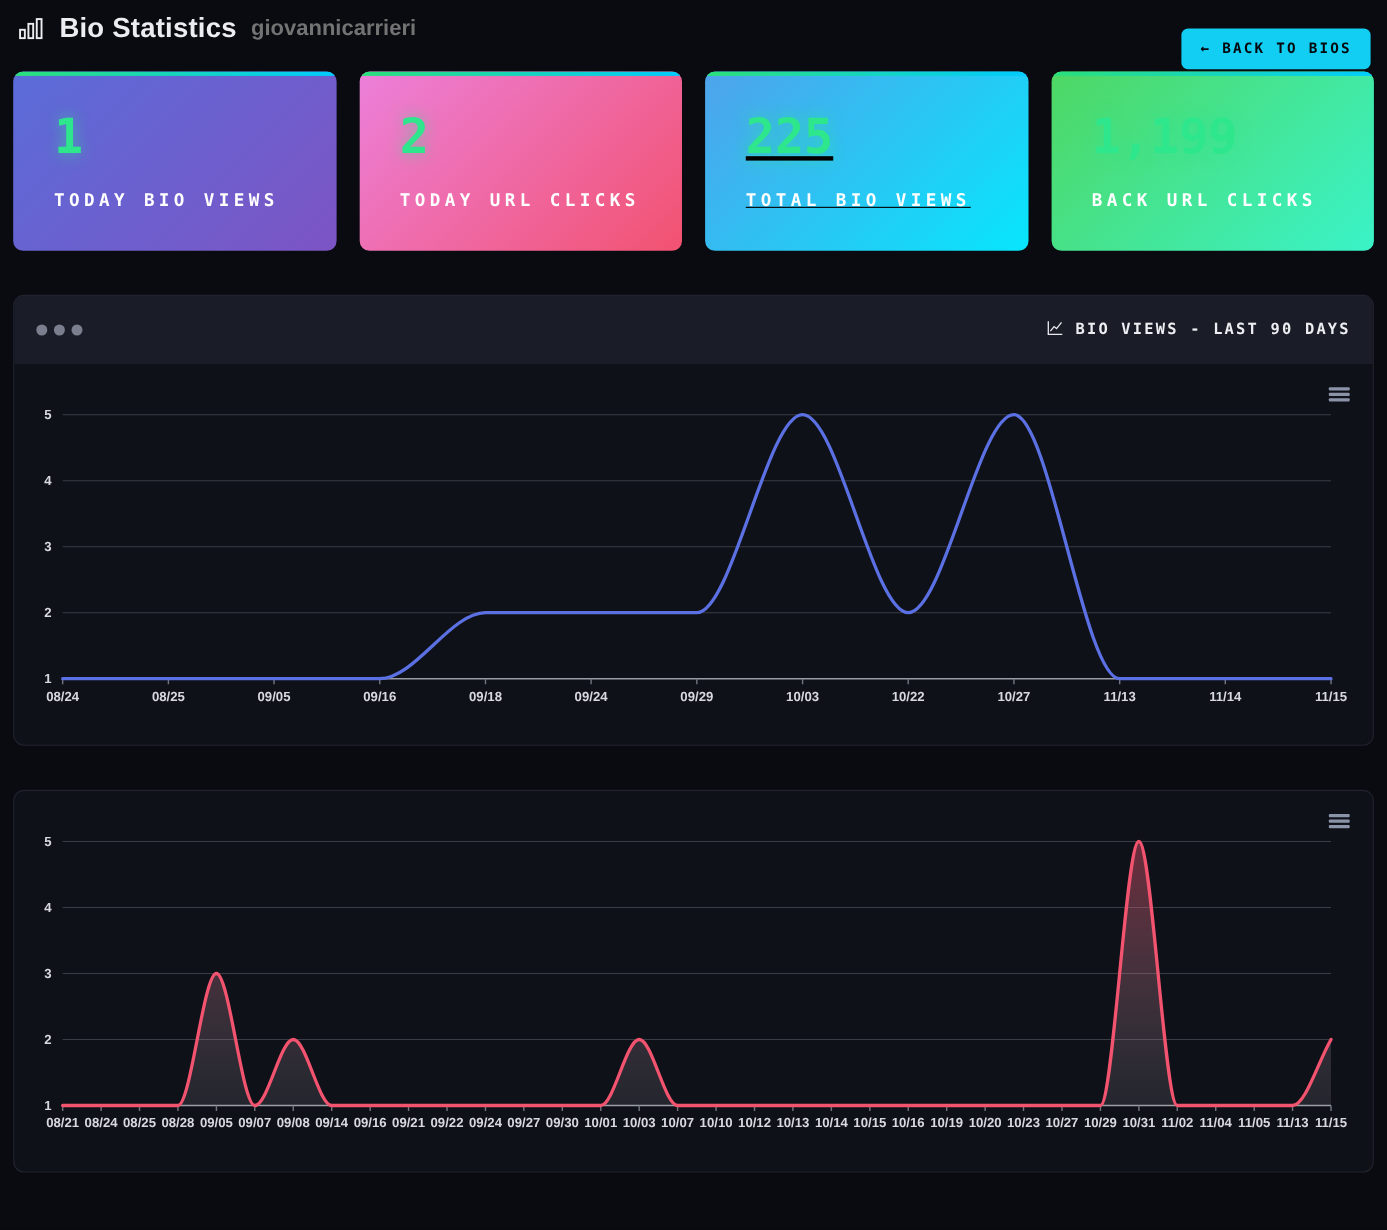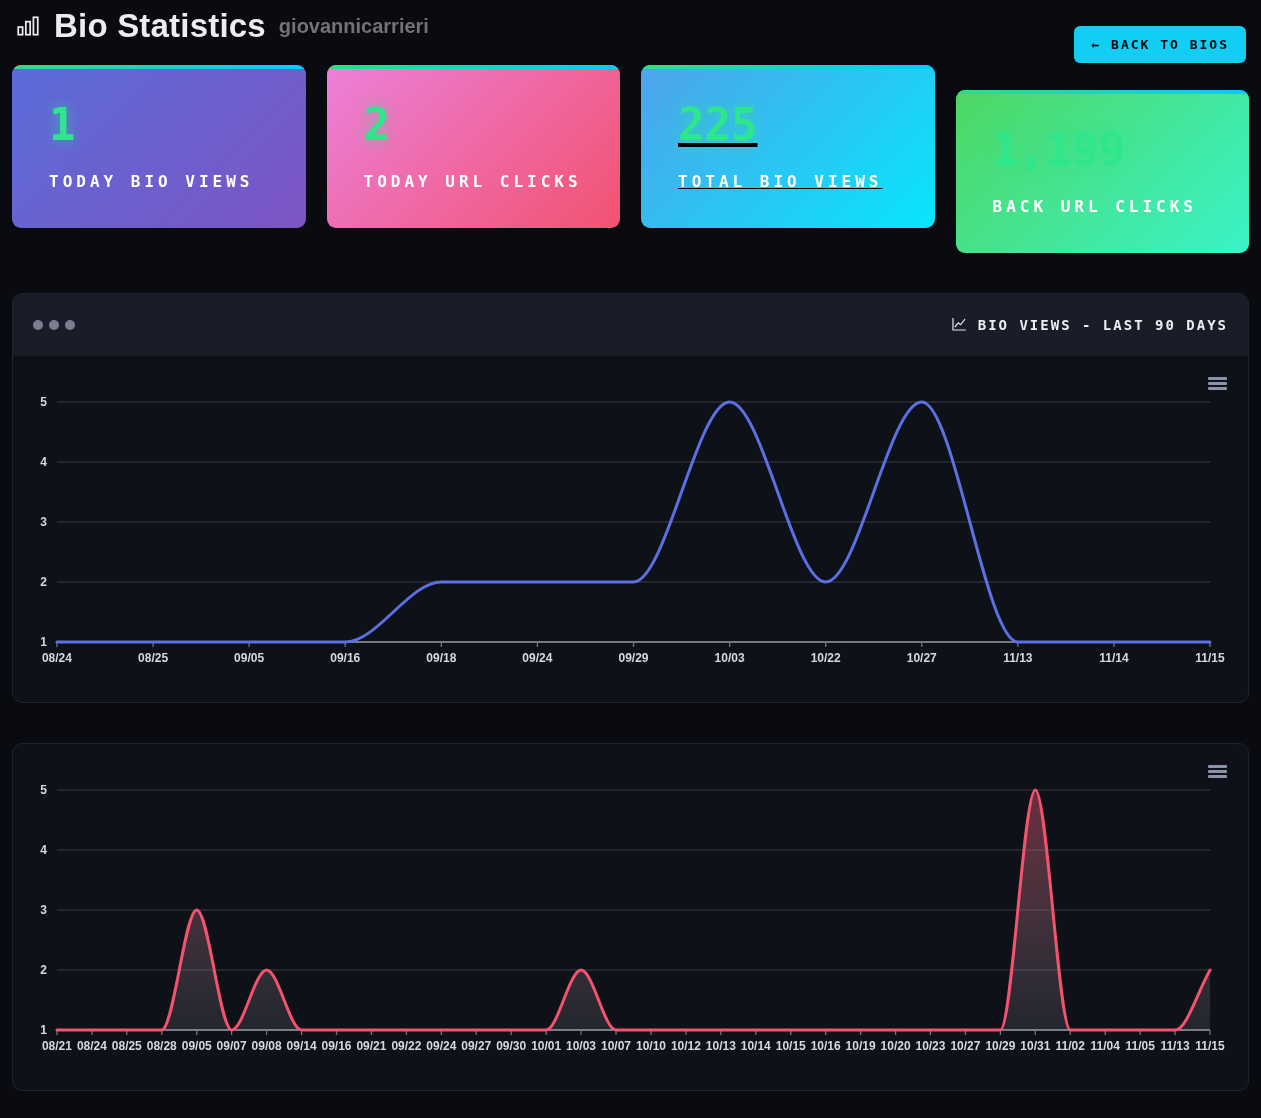--- a/index.html
+++ b/index.html
@@ -8,21 +8,21 @@
     width:1261px; height:1118px;
     background:#0a0b10;
     font-family:"Liberation Sans", sans-serif;
     overflow:hidden;
   }
   .page { padding:0 12px; }
 
   
   .app-header { height:52px; display:flex; align-items:center; gap:13px; padding:0 3px; }
   .logo-icon { display:flex; align-items:center; }
-  .app-title { margin:0; font-size:33px; font-weight:bold; color:#ececf1; letter-spacing:.2px; }
+  .app-title { margin:0; font-size:25px; font-weight:bold; color:#ececf1; letter-spacing:.2px; }
   .username { font-size:20px; font-weight:bold; color:#737373; }
   .back-btn {
     margin-left:auto;
     background:#12cef2; color:#05070d;
     font-family:"DejaVu Sans Mono", monospace;
     font-weight:bold; font-size:13px; letter-spacing:2px;
     border:none; border-radius:6px;
     padding:11px 17px; cursor:pointer;margin-top:36px;
   }
 
@@ -93,21 +93,21 @@
     <div class="stat-card" style="background: linear-gradient(135deg, rgb(236, 128, 218), rgb(242, 82, 112));">
       <div class="stat-strip" style="background: linear-gradient(90deg, rgb(43, 224, 122), rgb(0, 204, 255));"></div>
       <div class="stat-value" style="color: rgb(46, 230, 140);">2</div>
       <div class="stat-label">TODAY URL CLICKS</div>
     </div>
     <div class="stat-card" style="background: linear-gradient(135deg, rgb(79, 163, 234), rgb(7, 230, 252)); text-decoration: underline;">
       <div class="stat-strip" style="background: linear-gradient(90deg, rgb(43, 224, 122), rgb(0, 204, 255));"></div>
       <div class="stat-value" style="color: rgb(46, 230, 140);">225</div>
       <div class="stat-label">TOTAL BIO VIEWS</div>
     </div>
-    <div class="stat-card" style="background: linear-gradient(135deg, rgb(78, 215, 99), rgb(58, 243, 200)); margin-top: 25px;">
+    <div class="stat-card" style="background: linear-gradient(135deg, rgb(78, 215, 99), rgb(58, 243, 200));">
       <div class="stat-strip" style="background: linear-gradient(90deg, rgb(43, 224, 122), rgb(0, 204, 255));"></div>
       <div class="stat-value" style="color: rgb(46, 230, 140);">1,199</div>
       <div class="stat-label">BACK URL CLICKS</div>
     </div>
   </section>
 
   <section class="panel">
     <div class="panel-header">
       <div class="window-dots">
         <span class="dot"></span>

